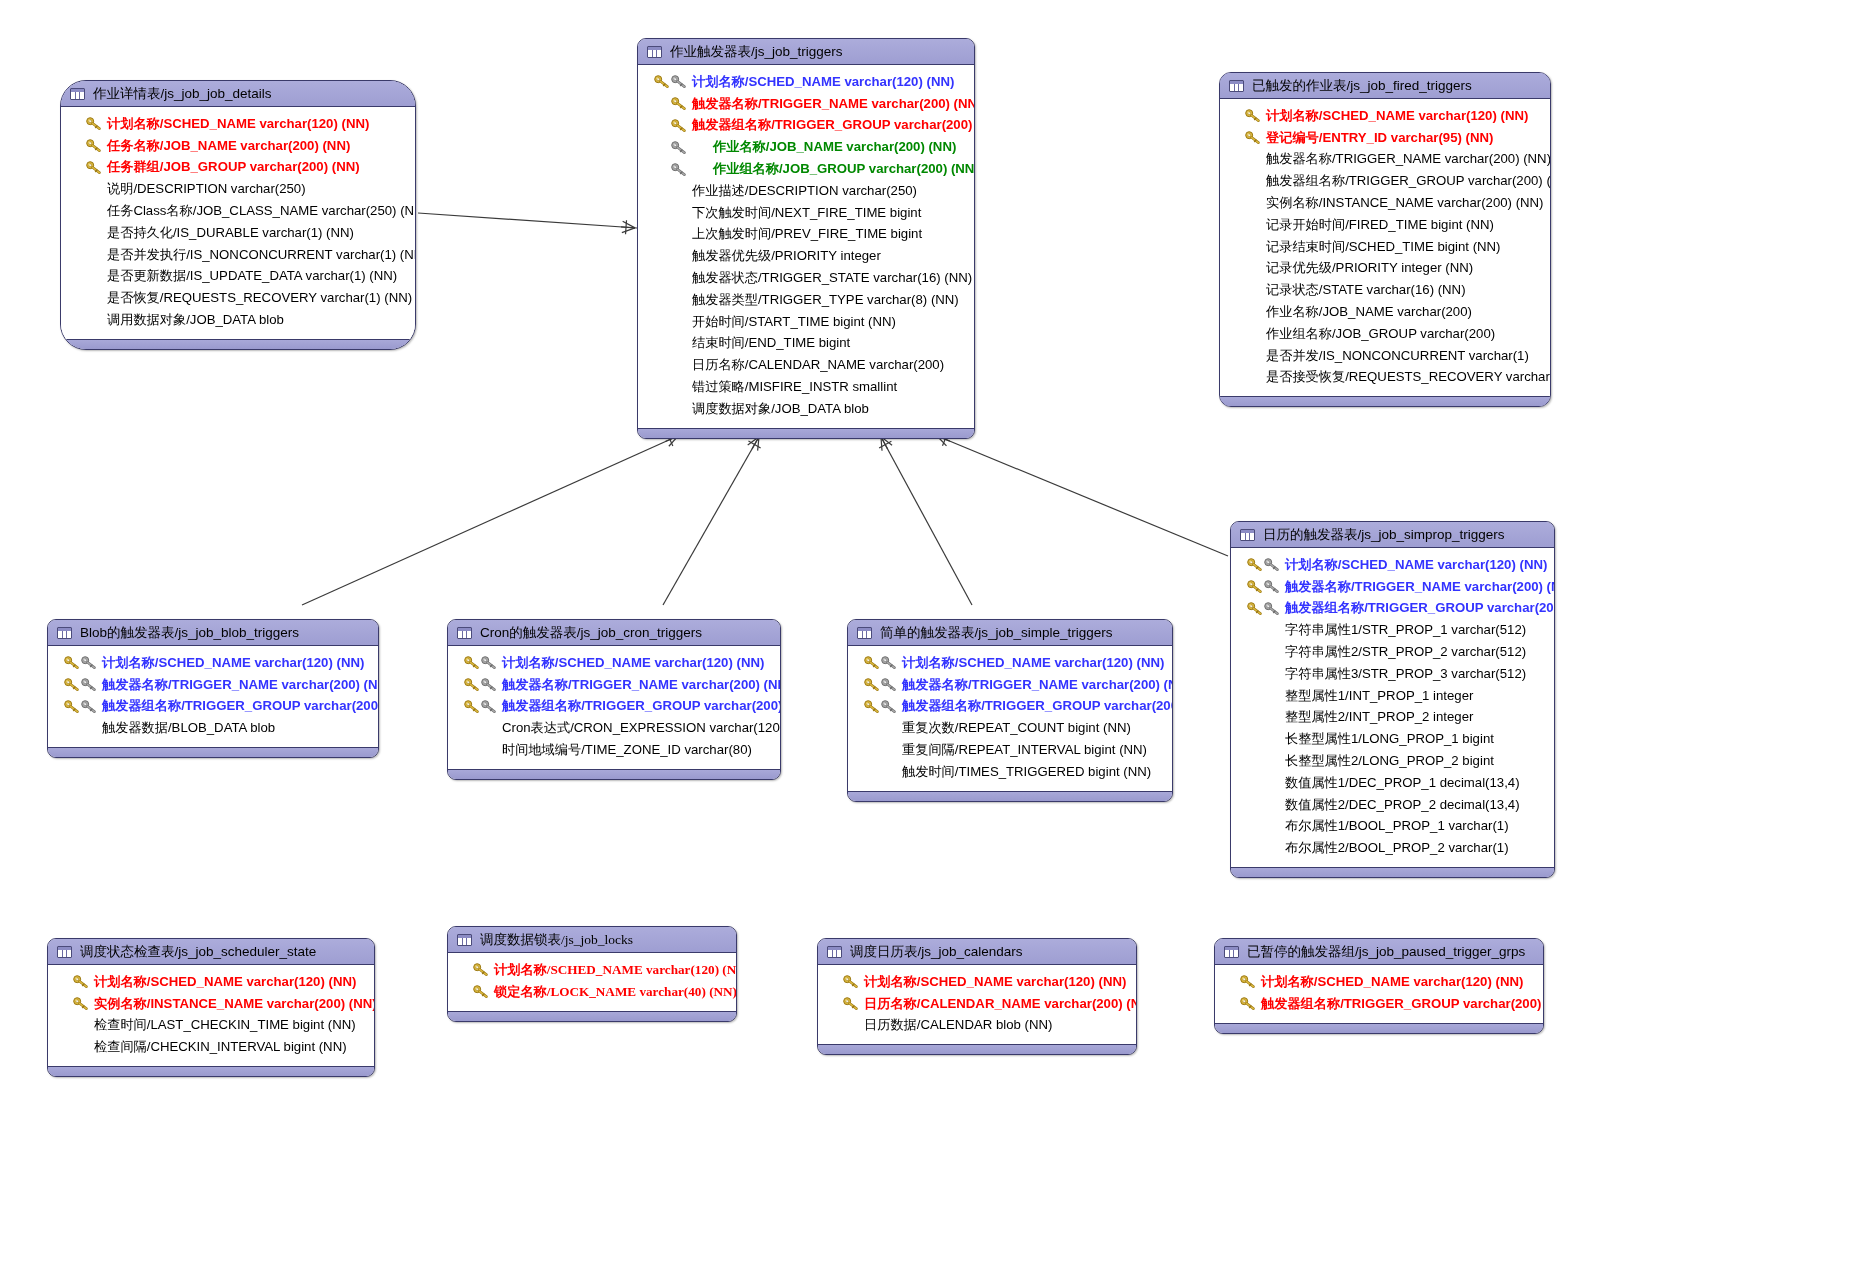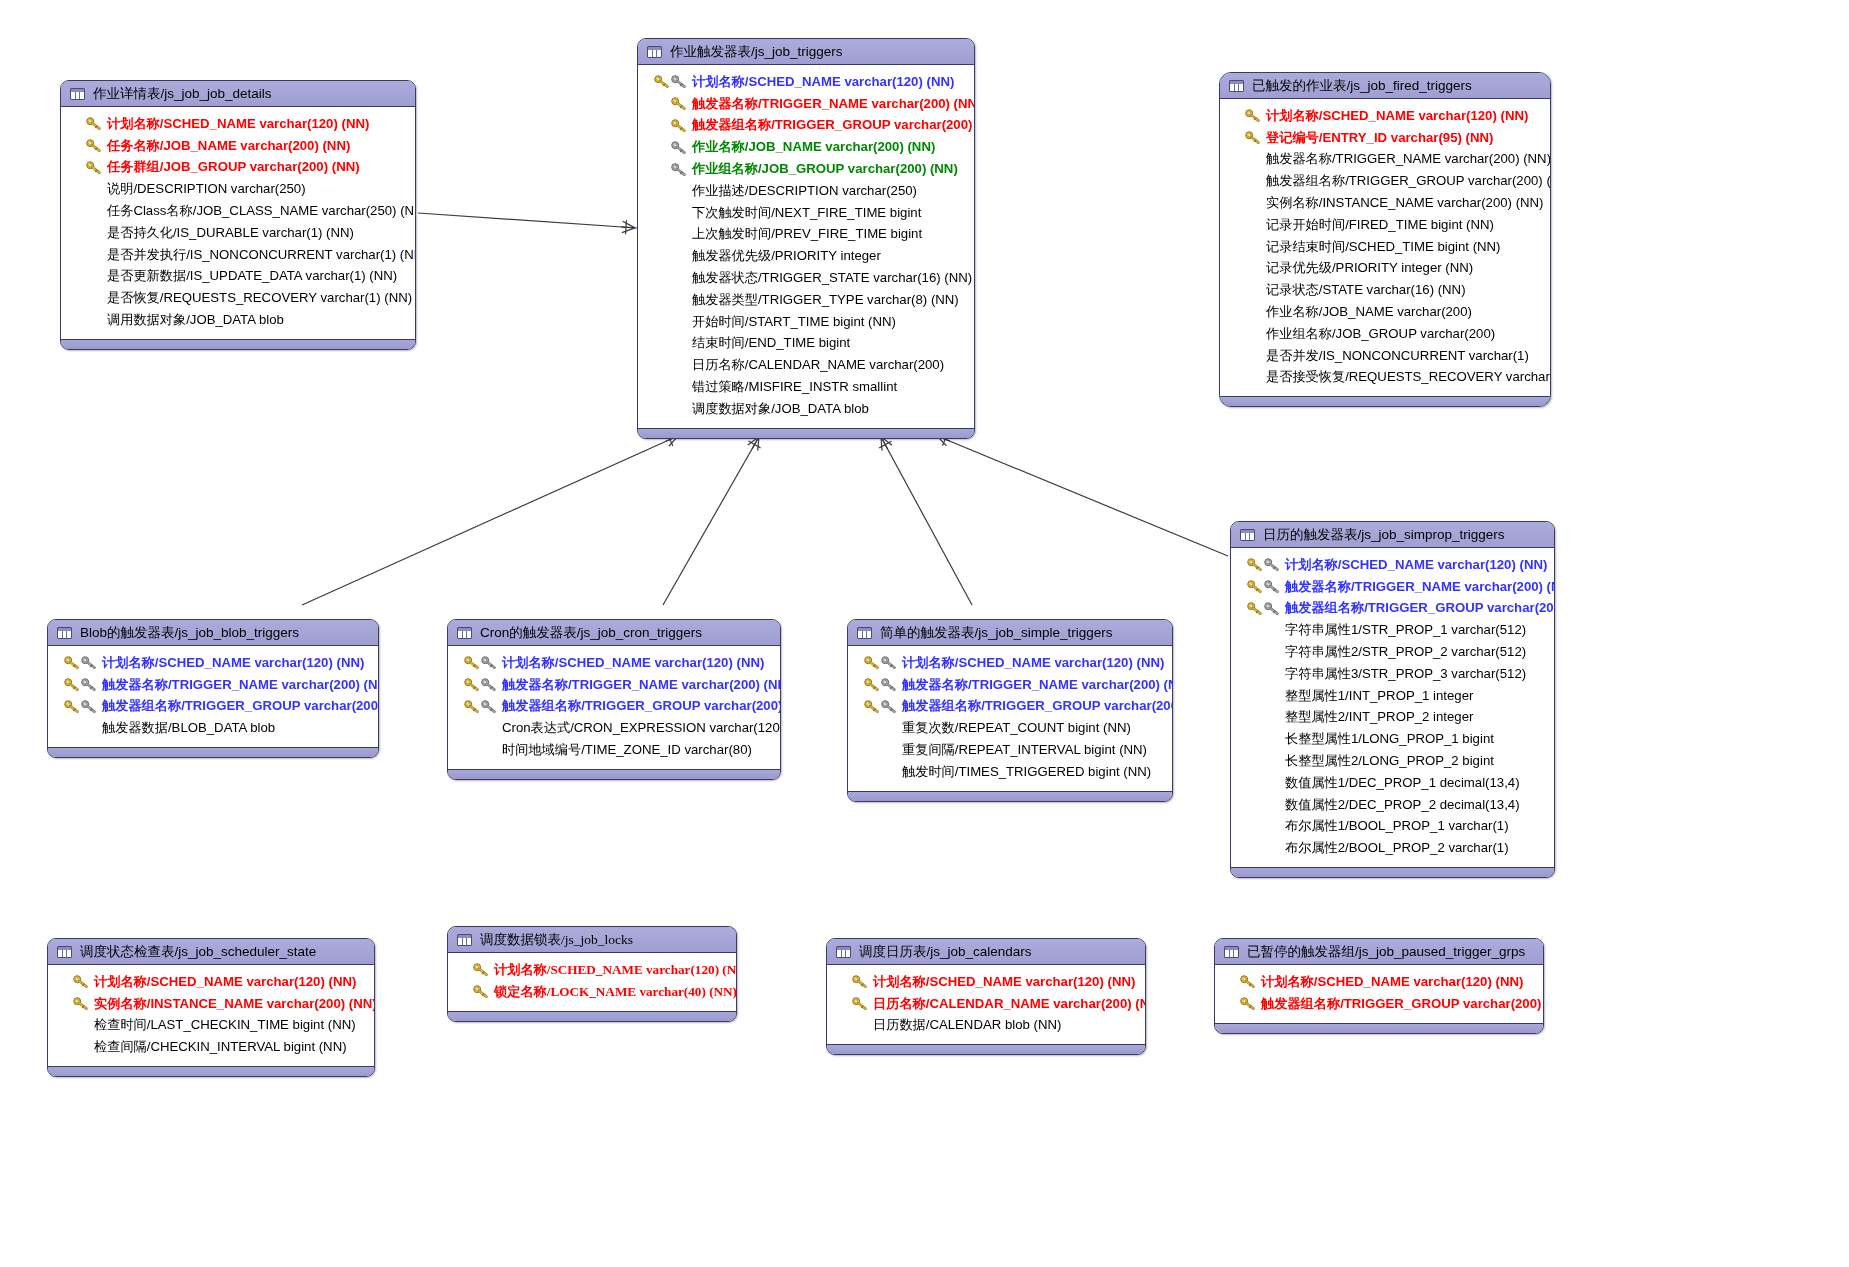--- a/index.html
+++ b/index.html
@@ -64,21 +64,21 @@
     padding-right:6px;box-sizing:border-box;
   }
   .keys.wide{width:54px;flex:0 0 54px;}
   .key{
     width:15px;height:13px;margin-left:2px;flex:0 0 15px;position:relative;
   }
   .key svg{display:block;}
   .attr-text{font-size:13.2px;line-height:14px;}
   .c-red{color:#ff0000;font-weight:bold;}
   .c-blue{color:#3333ff;font-weight:bold;}
-  .c-green{color:#008800;font-weight:bold;}
+  .c-green{color:#008800;font-weight:bold;margin-left:21px;}
   .c-black{color:#000000;font-weight:normal;}
 </style>
 </head>
 <body>
 
 <div id="canvas">
 
   <svg id="links" width="1849" height="1267" viewBox="0 0 1849 1267">
       <g>
         <line x1="418" y1="213" x2="637" y2="228" stroke="#3a3a3a" stroke-width="1.2"></line>
@@ -111,21 +111,21 @@
       <g>
         <line x1="1228" y1="556" x2="935" y2="435" stroke="#3a3a3a" stroke-width="1.2"></line>
         <line x1="936.8485712437847" y1="435.7634031416312" x2="950.8429402266293" y2="435.3663681658434" stroke="#3a3a3a" stroke-width="1.2"></line>
         <line x1="936.8485712437847" y1="435.7634031416312" x2="949.7885699502774" y2="441.10722513304967" stroke="#3a3a3a" stroke-width="1.2"></line>
         <line x1="936.8485712437847" y1="435.7634031416312" x2="946.4849416740483" y2="445.9192076361428" stroke="#3a3a3a" stroke-width="1.2"></line>
         <line x1="942.4952308451064" y1="445.66871663221804" x2="947.839052836525" y2="432.72871792572533" stroke="#3a3a3a" stroke-width="1.2"></line>
       </g>
     </svg>
 
   <div id="entities">
-      <div class="entity" style="left: 60px; top: 80px; width: 356px;">
+      <div class="entity" style="left: 60px; top: 80px; width: 356px; border-radius: 26px;">
         <div class="ent-header">
           <span class="tbl-icon"></span>
           <span class="ent-title">作业详情表/js_job_job_details</span>
         </div>
         <div class="ent-body">
           <div class="attr">
             <span class="keys">
               <span class="key">
                 <svg width="15" height="13" viewBox="0 0 15 13">
                   <circle cx="4.2" cy="4.2" r="3.5" fill="#d9b63c" stroke="#9c7a16" stroke-width="1"></circle>
@@ -904,21 +904,21 @@
                   <path d="M9.6 10.4 L10.9 9.1" stroke="#9c7a16" stroke-width="1.5" stroke-linecap="round"></path>
                   <circle cx="3.3" cy="3.3" r=".9" fill="#f3e08a"></circle>
                 </svg>
               </span>
             </span>
             <span class="attr-text c-red">锁定名称/LOCK_NAME varchar(40) (NN)</span>
           </div>
         </div>
         <div class="ent-footer"></div>
       </div>
-      <div class="entity" style="left: 817px; top: 938px; width: 320px; margin-left: 9px;">
+      <div class="entity" style="left: 817px; top: 938px; width: 320px;">
         <div class="ent-header">
           <span class="tbl-icon"></span>
           <span class="ent-title">调度日历表/js_job_calendars</span>
         </div>
         <div class="ent-body">
           <div class="attr">
             <span class="keys">
               <span class="key">
                 <svg width="15" height="13" viewBox="0 0 15 13">
                   <circle cx="4.2" cy="4.2" r="3.5" fill="#d9b63c" stroke="#9c7a16" stroke-width="1"></circle>

